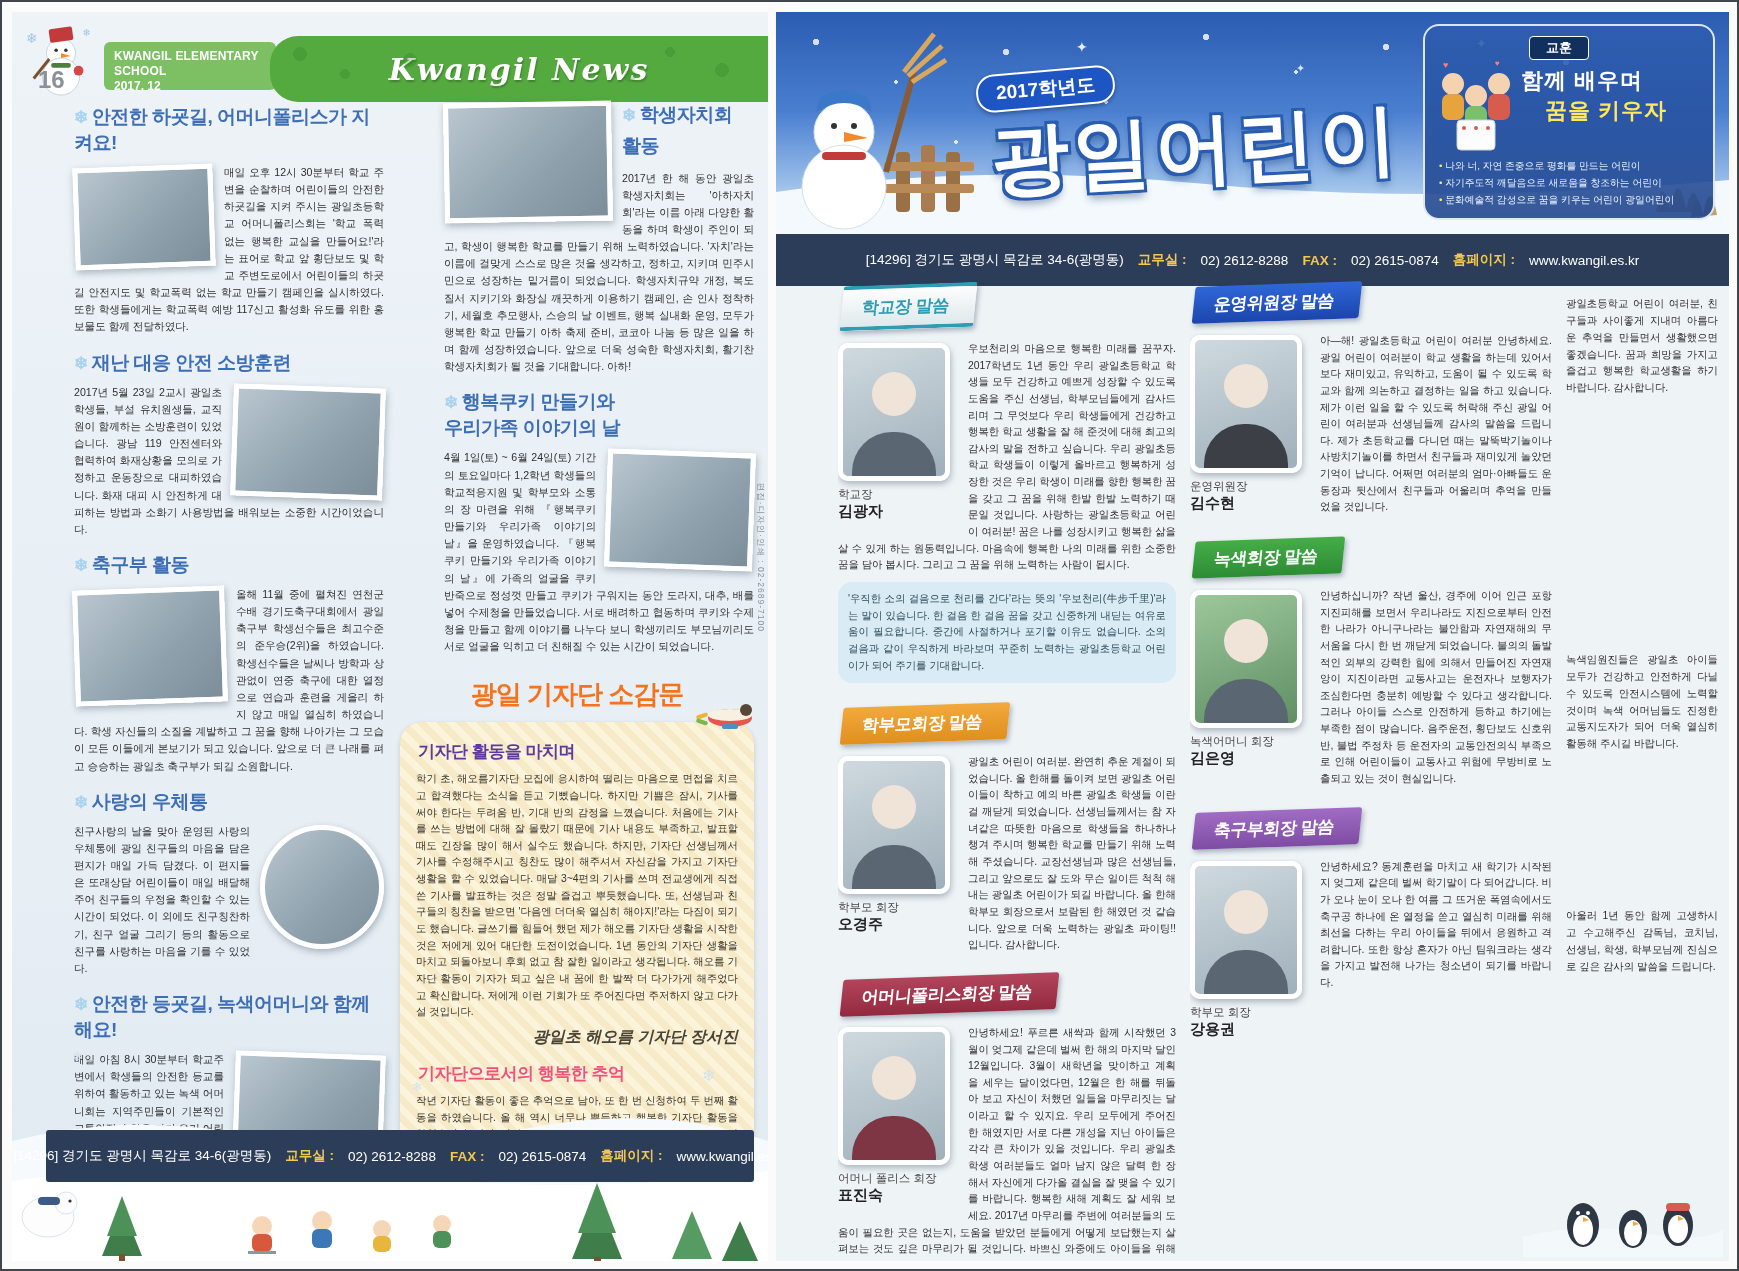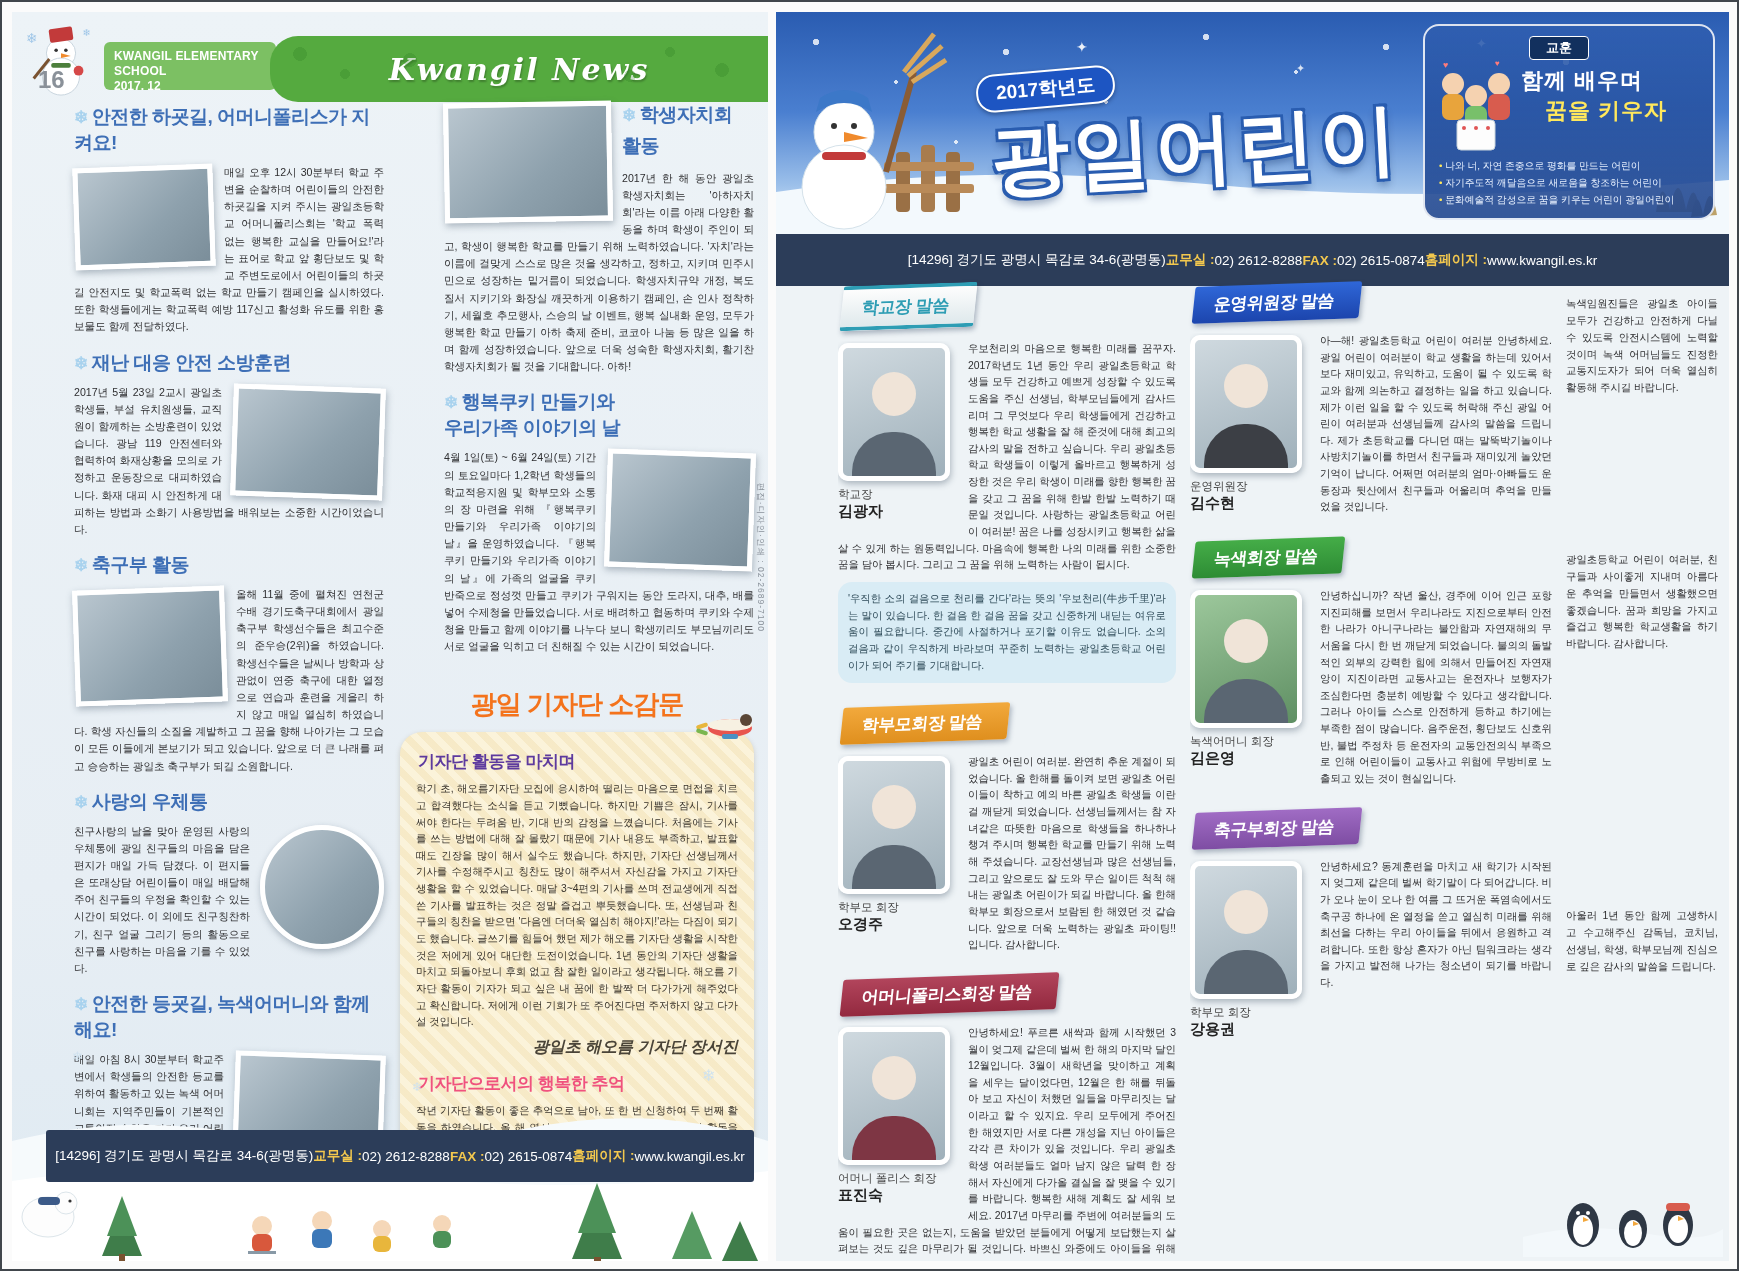--- a/index.html
+++ b/index.html
@@ -39,33 +39,33 @@
   .a-title .flake{color:#a8d2ee;font-size:17px;margin-right:4px;}
   .a-body{font-size:10.6px;line-height:1.62;text-align:justify;color:#2e2e30;}
   .ph{background:linear-gradient(135deg,#b9c6cf,#8ea1ad 60%,#7b8e9a);border:5px solid #fff;
       box-shadow:1px 3px 7px rgba(50,70,90,.35);}
   .ph.left{float:left;margin:2px 10px 4px 0;}
   .ph.right{float:right;margin:2px 0 4px 10px;}
   .ph.round{border-radius:50%;}
   .clear{clear:both;}
 
   
-  .rep-title{color:#f4731c;font-weight:bold;font-size:26px;text-align:center;margin:32px 0 10px 0;letter-spacing:-1px;}
+  .rep-title{color:#f4731c;font-weight:bold;font-size:26px;text-align:center;margin:22px 0 10px 0;letter-spacing:-1px;}
   .rep-box{position:relative;background:#fbf3da;border-radius:22px;padding:16px 16px 14px 16px;
            background-image:repeating-linear-gradient(45deg,rgba(235,210,150,.28) 0 7px,transparent 7px 14px);
            box-shadow:0 2px 5px rgba(120,100,60,.25);}
   .rep-sec-title1{color:#5d3a9e;font-weight:bold;font-size:17px;margin:2px 0 8px 2px;letter-spacing:-.5px;}
   .rep-sec-title2{color:#f0527e;font-weight:bold;font-size:17px;margin:14px 0 8px 2px;letter-spacing:-.5px;}
   .rep-body{font-size:10.4px;line-height:1.6;text-align:justify;color:#38332b;}
   .rep-sign{text-align:right;font-size:16px;font-weight:bold;font-style:italic;color:#4a4438;margin-top:6px;}
   .plane{position:absolute;top:-26px;right:-6px;}
 
   
   .addr-bar{position:absolute;height:52px;background:#2c3d59;display:flex;align-items:center;justify-content:center;
-            font-size:13.5px;color:#fff;white-space:nowrap;}
+            font-size:13.5px;color:#fff;gap:14px;white-space:nowrap;}
   .addr-bar .lbl{color:#f3c84e;font-weight:bold;}
   .addr-bar .val{color:#fff;}
   .lp-addr{left:34px;right:14px;top:1118px;border-radius:3px;}
   .rp-addr{left:0;right:0;top:222px;}
 
   .side-note{position:absolute;right:2px;top:620px;transform:rotate(90deg);transform-origin:right top;
              font-size:8.5px;color:#8a929b;letter-spacing:1px;white-space:nowrap;}
 
   
   .winter-band{position:absolute;left:0;right:0;bottom:0;height:240px;pointer-events:none;}
@@ -467,22 +467,22 @@
             <div class="portrait"></div>
             <div class="role">학부모 회장</div>
             <div class="pname">강용권</div>
           </div>
           <div class="msg-body">안녕하세요? 동계훈련을 마치고 새 학기가 시작된 지 엊그제 같은데 벌써 학기말이 다 되어갑니다. 비가 오나 눈이 오나 한 여름 그 뜨거운 폭염속에서도 축구공 하나에 온 열정을 쏟고 열심히 미래를 위해 최선을 다하는 우리 아이들을 뒤에서 응원하고 격려합니다. 또한 항상 혼자가 아닌 팀워크라는 생각을 가지고 발전해 나가는 청소년이 되기를 바랍니다.</div>
         </div>
       </div>
     </div>
 
     <div class="msg-col colC">
+      <div class="cont-block" style="min-height:330px;">광일초등학교 어린이 여러분, 친구들과 사이좋게 지내며 아름다운 추억을 만들면서 생활했으면 좋겠습니다. 꿈과 희망을 가지고 즐겁고 행복한 학교생활을 하기 바랍니다. 감사합니다.</div>
       <div class="cont-block" style="min-height:230px;">녹색임원진들은 광일초 아이들 모두가 건강하고 안전하게 다닐 수 있도록 안전시스템에 노력할 것이며 녹색 어머님들도 진정한 교통지도자가 되어 더욱 열심히 활동해 주시길 바랍니다.</div>
-      <div class="cont-block" style="min-height:330px;">광일초등학교 어린이 여러분, 친구들과 사이좋게 지내며 아름다운 추억을 만들면서 생활했으면 좋겠습니다. 꿈과 희망을 가지고 즐겁고 행복한 학교생활을 하기 바랍니다. 감사합니다.</div>
       <div class="cont-block">아울러 1년 동안 함께 고생하시고 수고해주신 감독님, 코치님, 선생님, 학생, 학부모님께 진심으로 깊은 감사의 말씀을 드립니다.</div>
     </div>
 
     <svg class="penguins" width="200" height="90" viewBox="0 0 200 90">
       <path d="M0 70 Q60 55 120 66 T200 62 L200 90 L0 90 Z" fill="#f3f8fb"></path>
       <g>
         <ellipse cx="60" cy="58" rx="16" ry="22" fill="#2e3744"></ellipse>
         <ellipse cx="60" cy="63" rx="10" ry="15" fill="#fff"></ellipse>
         <circle cx="55" cy="46" r="2" fill="#fff"></circle>
           <circle cx="65" cy="46" r="2" fill="#fff"></circle>

